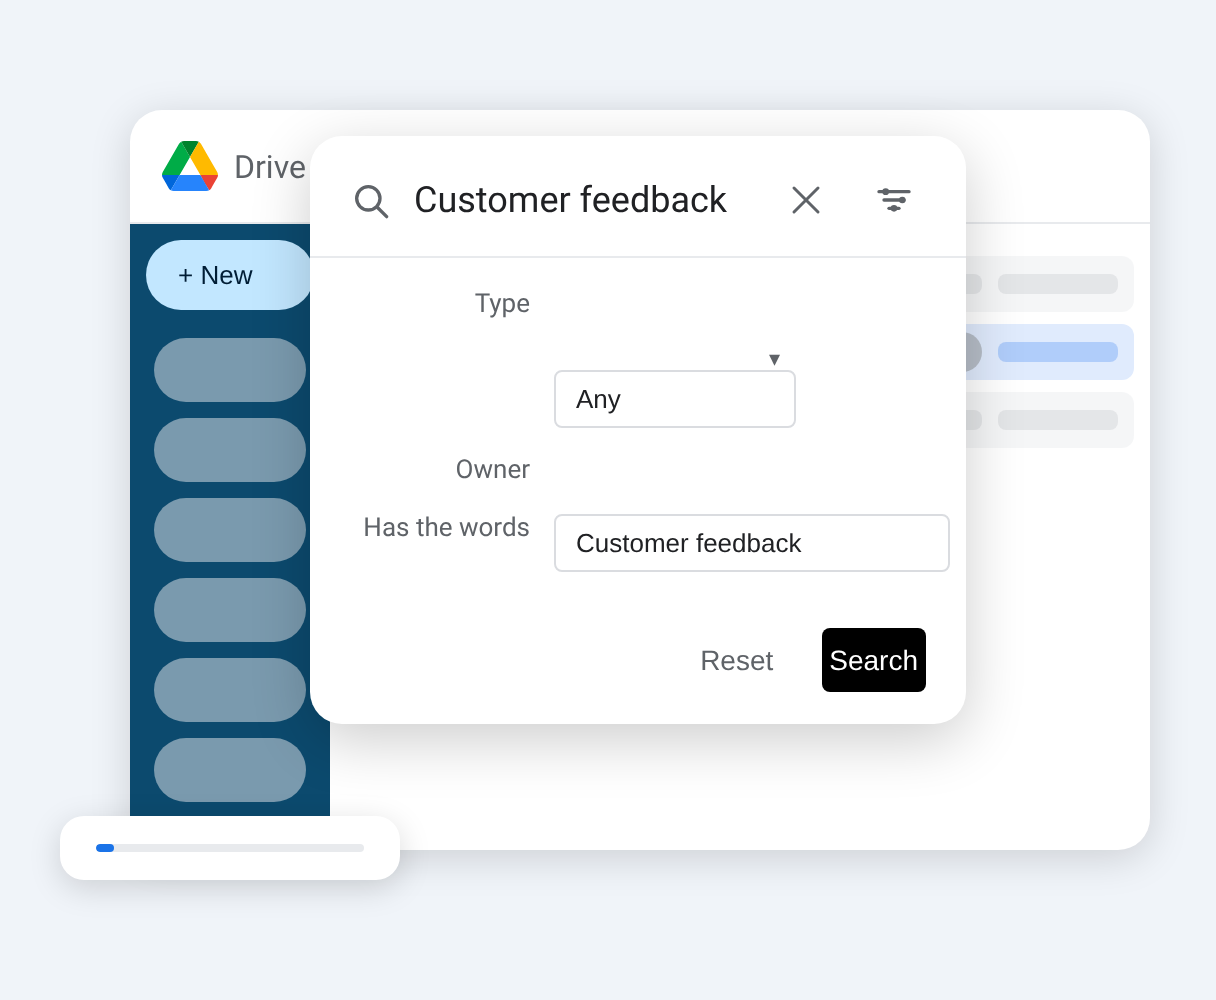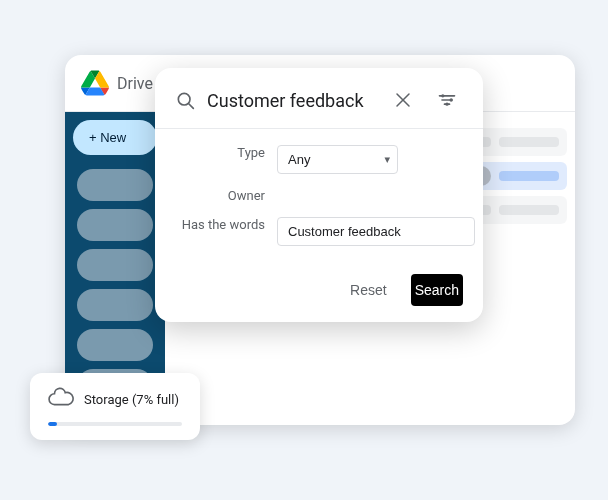--- a/index.html
+++ b/index.html
@@ -223,20 +223,21 @@
       border: 1px solid #dadce0;
       border-radius: 4px;
       padding: 6px 28px 6px 10px;
       font-size: 13px;
       color: #202124;
       background: #fff;
       appearance: none;
       cursor: pointer;
       min-width: 120px;
       position: relative;
+      margin-top: 40px;
     }
 
     .select-wrapper {
       position: relative;
       display: inline-flex;
       align-items: center;
     }
 
     .select-wrapper::after {
       content: '▾';
@@ -433,24 +434,16 @@
     </div>
   </div>
 
   <div class="search-dialog-footer">
     <button class="reset-btn">Reset</button>
     <button class="search-btn">Search</button>
   </div>
 </div>
 
 <div class="storage-card">
-  <div class="storage-header">
-    <span class="storage-cloud-icon">
-      <svg width="26" height="20" viewBox="0 0 24 18" fill="none">
-        <path d="M19 16H6a5 5 0 0 1 0-10 5.001 5.001 0 0 1 9.9-1A4 4 0 1 1 19 16z" stroke="#5f6368" stroke-width="1.5" fill="none"></path>
-      </svg>
-    </span>
-    <span class="storage-text">Storage (7% full)</span>
-  </div>
   <div class="storage-bar-track">
     <div class="storage-bar-fill" style="width: 7%"></div>
   </div>
 </div>
 
 </body></html>

